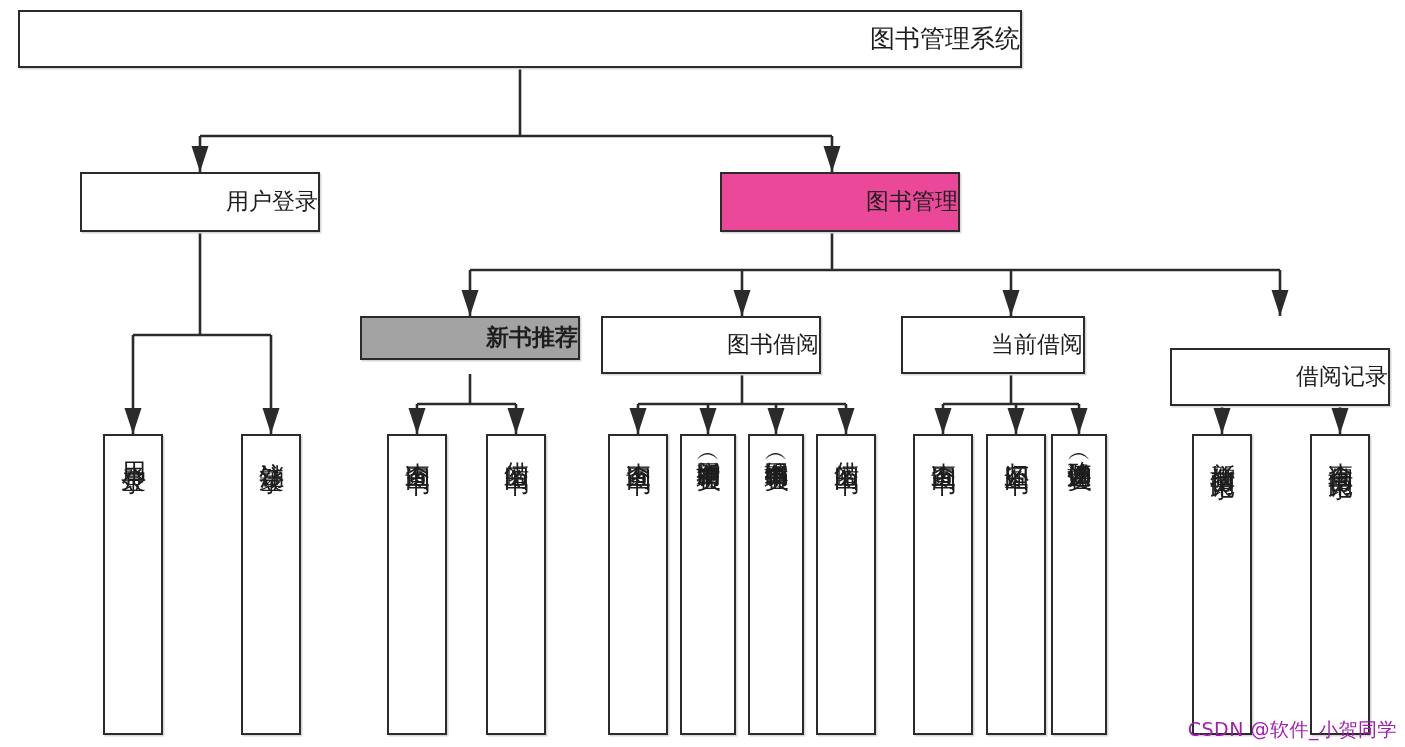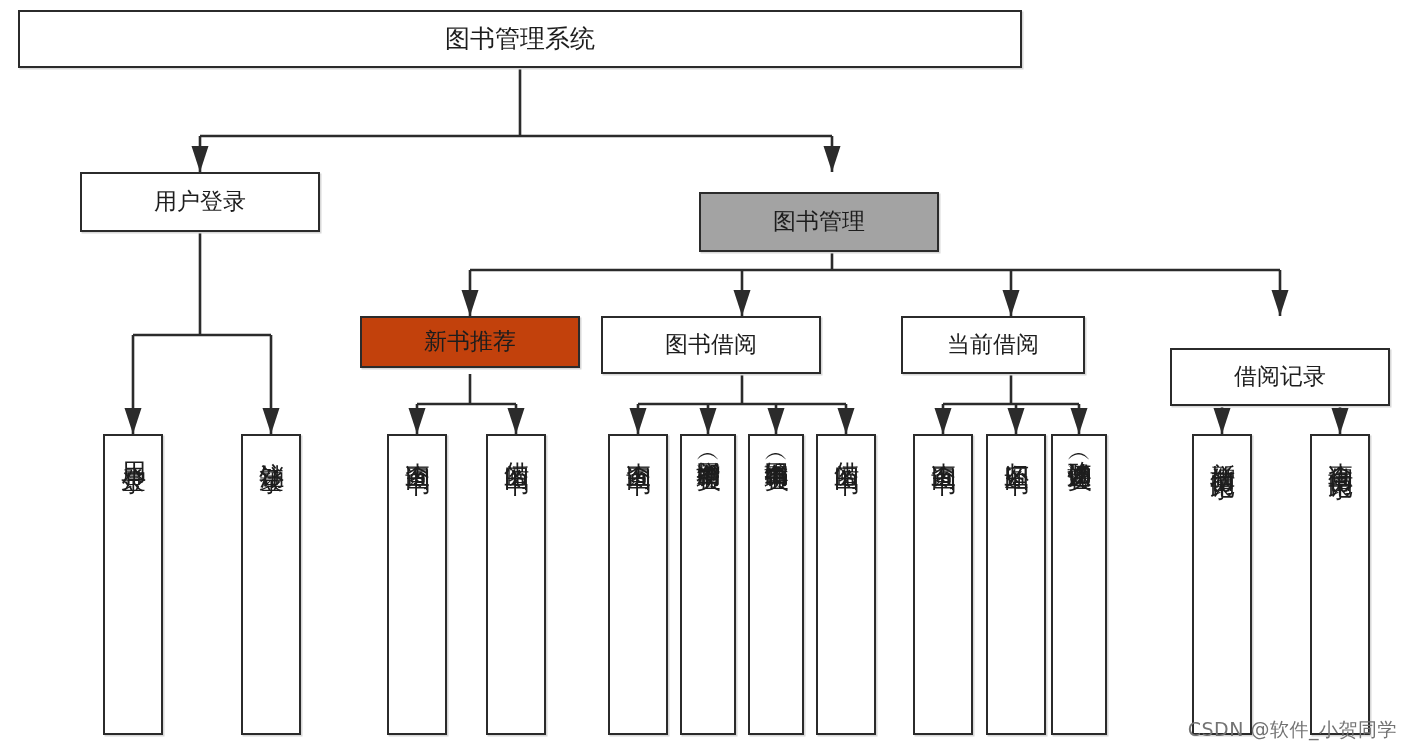--- a/index.html
+++ b/index.html
@@ -27,21 +27,21 @@
     pointer-events: none;
   }
   .node {
     position: absolute;
     box-sizing: border-box;
     background: #ffffff;
     border: 2px solid #2b2b2b;
     box-shadow: 1.5px 1.5px 0 0 #d8d8d8;
     display: flex;
     align-items: center;
-    justify-content: center;
+    justify-content: flex-end;
     color: #1d1d1d;
   }
   .node .node-label {
     display: block;
     text-align: center;
     line-height: 1.18;
     white-space: nowrap;
   }
   
   .node.level-root .node-label {
@@ -69,21 +69,21 @@
   }
   .node.leaf.tall-text .node-label {
     font-size: 24px;
     letter-spacing: 1px;
   }
   #watermark {
     position: absolute;
     right: 8px;
     bottom: 4px;
     font-size: 19px;
-    color: #737373;
+    color: #a21caf;
     letter-spacing: 0.5px;
     user-select: none;
     white-space: nowrap;
   }
 </style>
 </head>
 <body>
 
 <div id="diagram-root">
 
@@ -142,24 +142,24 @@
       <polygon points="1331.5,408 1348.5,408 1340,434" fill="#2b2b2b"></polygon>
     </svg>
 
   <div id="nodes-layer">
       <div class="node level-root" style="left: 18px; top: 10px; width: 1004px; height: 58px; border-color: rgb(43, 43, 43); background: rgb(255, 255, 255);">
         <span class="node-label">图书管理系统</span>
       </div>
       <div class="node level-mid" style="left: 80px; top: 172px; width: 240px; height: 60px; border-color: rgb(43, 43, 43); background: rgb(255, 255, 255);">
         <span class="node-label">用户登录</span>
       </div>
-      <div class="node level-mid" style="left: 699px; top: 172px; width: 240px; height: 60px; border-color: rgb(43, 43, 43); background: #a3a3a3; margin-top: 20px;">
+      <div class="node level-mid" style="left: 720px; top: 172px; width: 240px; height: 60px; border-color: rgb(43, 43, 43); background: #ec4899;">
         <span class="node-label">图书管理</span>
       </div>
-      <div class="node level-mid" style="left: 360px; top: 316px; width: 220px; height: 52px; border-color: rgb(43, 43, 43); background: #c2410c;">
+      <div class="node level-mid" style="left: 360px; top: 316px; width: 220px; height: 44px; border-color: rgb(43, 43, 43); background: #a3a3a3; font-weight: bold;">
         <span class="node-label">新书推荐</span>
       </div>
       <div class="node level-mid" style="left: 601px; top: 316px; width: 220px; height: 58px; border-color: rgb(43, 43, 43); background: rgb(255, 255, 255);">
         <span class="node-label">图书借阅</span>
       </div>
       <div class="node level-mid" style="left: 901px; top: 316px; width: 184px; height: 58px; border-color: rgb(43, 43, 43); background: rgb(255, 255, 255);">
         <span class="node-label">当前借阅</span>
       </div>
       <div class="node level-mid" style="left: 1170px; top: 316px; width: 220px; height: 58px; border-color: rgb(43, 43, 43); background: rgb(255, 255, 255); margin-top: 32px;">
         <span class="node-label">借阅记录</span>

